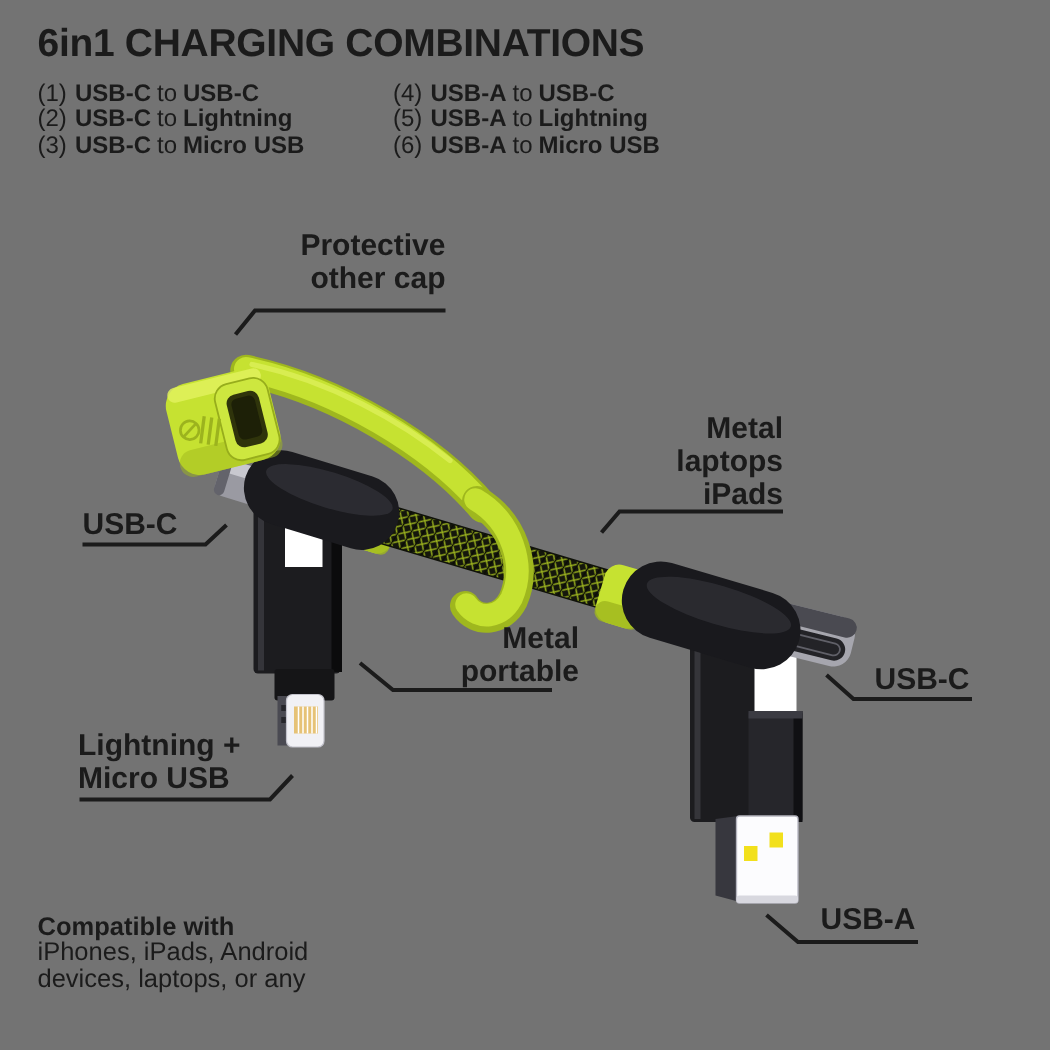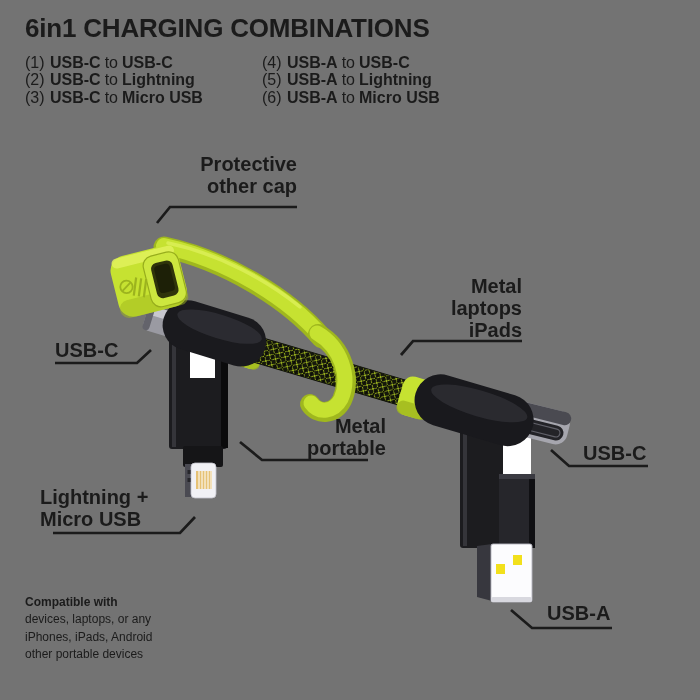--- a/index.html
+++ b/index.html
@@ -28,24 +28,24 @@
   .lbl{
     position:absolute;font-size:20px;font-weight:bold;line-height:22px;
     white-space:nowrap;color:var(--ink);
   }
   .lbl .ln{display:block;}
   .lbl.r{text-align:right;}
   .lbl-cap{right:403px;top:153px;}
   .lbl-nylon{right:178px;top:275px;}
   .lbl-usbc-left{left:55px;top:339px;}
   .lbl-metal{right:314px;top:415px;}
-  .lbl-lightning{left:40px;top:486px;}
+  .lbl-lightning{left:52px;top:486px;}
   .lbl-usbc-right{left:583px;top:442px;}
   .lbl-usba{left:547px;top:602px;}
-  .footer{position:absolute;left:25px;top:594px;font-size:12px;line-height:17.4px;}
+  .footer{position:absolute;left:25px;top:609px;font-size:17px;line-height:17.4px;}
   .footer .b{font-weight:bold;}
 </style>
 </head>
 <body>
 
 <div class="stage">
 
   <div class="title">6in1 CHARGING COMBINATIONS</div>
 
   <div class="combos col1">
@@ -218,18 +218,17 @@
   </div>
   <div class="lbl lbl-lightning">
     <span class="ln">Lightning +</span>
     <span class="ln">Micro USB</span>
   </div>
   <div class="lbl lbl-usbc-right">USB-C</div>
   <div class="lbl lbl-usba">USB-A</div>
 
   <div class="footer">
     <div class="b">Compatible with</div>
+    <div>iPhones, iPads, Android</div>
     <div>devices, laptops, or any</div>
-    <div>iPhones, iPads, Android</div>
-    <div>other portable devices</div>
   </div>
 
 </div>
 
 </body></html>

